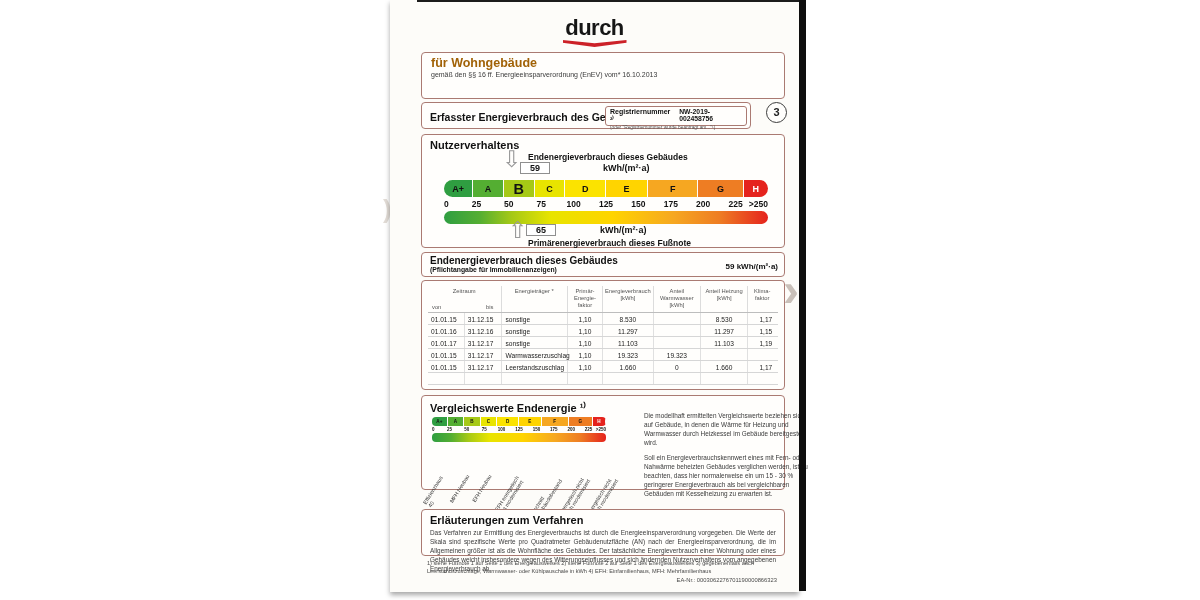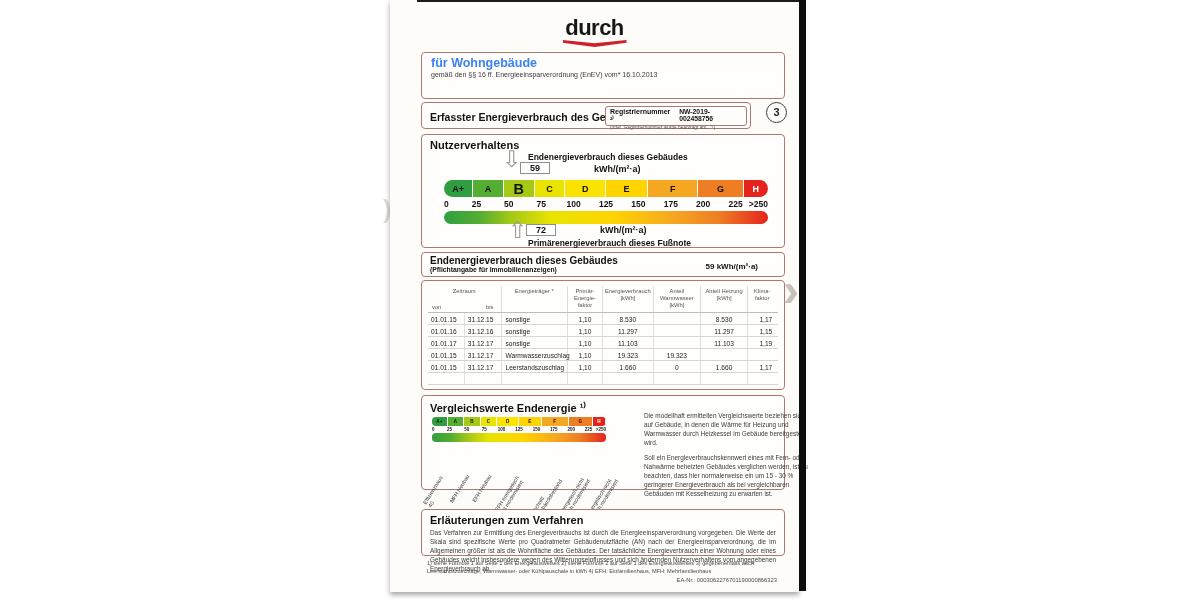--- a/index.html
+++ b/index.html
@@ -25,40 +25,40 @@
   
   .logo { position:absolute; left:0; top:17px; width:409px; text-align:center; }
   .logo-text { font-weight:bold; font-size:22px; letter-spacing:-0.5px; color:#161616; display:inline-block; line-height:1; }
   .logo-swoosh { width:64px; height:7px; margin:1px auto 0; background:#cc2128;
     clip-path:polygon(0 0,50% 45%,100% 0,100% 40%,50% 100%,0 40%); }
 
   
   .titlebox { left:31px; top:52px; width:364px; height:47px; padding:3px 9px; }
   .title-row { display:flex; align-items:baseline; gap:8px; }
   .big-title { font-weight:bold; font-size:29px; letter-spacing:-0.5px; color:#151515; line-height:1.05; }
-  .sub-title { font-weight:bold; font-size:12.5px; color:#3b82f6; }
+  .sub-title { font-weight:bold; font-size:12.5px; color:#a16207; }
   .law-note { font-size:7px; color:#3a3a3a; margin-top:1px; }
 
   
   .headerbar { left:31px; top:102px; width:330px; height:27px; padding:4px 8px; }
   .hb-left { font-weight:bold; font-size:10.5px; color:#111; margin-top:4px; }
   .regbox { position:absolute; left:183px; top:3px; width:142px; height:20px; border:1px solid #aa7a72; border-radius:3px; padding:1px 4px; background:#fffefc; }
   .reg-line { display:flex; gap:5px; align-items:baseline; }
   .reg-label { font-weight:bold; font-size:7px; color:#111; }
   .reg-value { font-weight:bold; font-size:6.8px; color:#111; }
   .reg-note { font-size:4.8px; color:#555; margin-top:1px; }
   .page-badge { position:absolute; left:376px; top:102px; width:21px; height:21px; border:1.5px solid #3c3c3c; border-radius:50%;
     text-align:center; line-height:19px; font-weight:bold; font-size:11px; color:#222; background:#fffefc; }
 
   
   .energybox { left:31px; top:134px; width:364px; height:114px; padding:4px 8px; }
   .arrow-down { position:absolute; left:80px; top:13px; font-size:23px; color:#9a9a9a; line-height:1; }
   .arrow-up   { position:absolute; left:86px; top:84px; font-size:23px; color:#9a9a9a; line-height:1; }
   .end-label  { position:absolute; left:106px; top:17px; font-weight:bold; font-size:8.5px; color:#111; }
-  .end-valrow { position:absolute; left:98px; top:27px; display:flex; align-items:flex-end; gap:4px; }
+  .end-valrow { position:absolute; left:98px; top:27px; display:flex; align-items:center; gap:13px; }
   .pri-valrow { position:absolute; left:104px; top:89px; display:flex; align-items:center; gap:4px; }
   .pri-label  { position:absolute; left:106px; top:103px; font-weight:bold; font-size:8.5px; color:#111; }
   .valbox { display:inline-block; width:30px; height:12px; border:1px solid #8f8f8f; background:#fff;
             text-align:center; font-weight:bold; font-size:9px; line-height:11px; color:#111; }
   .valunit { font-weight:bold; font-size:9px; color:#111;padding-left:40px; }
 
   .scale-large { position:absolute; left:22px; top:45px; width:324px; }
   .bands { display:flex; width:100%; border-radius:9px; overflow:hidden; }
   .scale-large .bands { height:17px; }
   .band { display:flex; align-items:center; justify-content:center; font-weight:bold; }
@@ -72,21 +72,21 @@
   .tick.first { transform:none; }
   .tick.last { transform:translateX(-100%); }
   .gradbar { width:100%; border-radius:7px;
     background:linear-gradient(90deg,#2f9e41 0%,#54ae32 11%,#a6c916 21%,#e8e400 33%,#ffd400 52%,#f6a721 71%,#ee7d23 85%,#e5231d 100%); }
   .scale-large .gradbar { height:13px; }
 
   
   .declbar { left:31px; top:252px; width:364px; height:25px; padding:2px 8px; }
   .decl-title { font-weight:bold; font-size:10px; color:#111; }
   .decl-sub { font-weight:bold; font-size:6.8px; color:#111; }
-  .decl-val { position:absolute; right:26px; top:9px; font-weight:bold; font-size:8px; color:#111; }
+  .decl-val { position:absolute; right:6px; top:9px; font-weight:bold; font-size:8px; color:#111; }
 
   
   .tablebox { left:31px; top:280px; width:364px; height:110px; padding:3px 6px; }
   .trow { display:grid; grid-template-columns:10.5% 10.5% 19% 10% 14.5% 13.5% 13.5% 8%; }
   .tbl-head { margin-top:2px; border-bottom:1px solid #bdbdbd; }
   .th { font-size:5.8px; color:#555; text-align:center; white-space:pre-line; line-height:1.25; padding:2px 1px 1px;
         border-right:1px solid #dcdcdc; min-height:26px; }
   .th:last-child { border-right:none; }
   .th-zeitraum { grid-column:1 / 3; display:flex; flex-direction:column; justify-content:space-between; }
   .vonbis { display:flex; justify-content:space-between; padding:0 6px 0 3px; }
@@ -189,21 +189,21 @@
             <span class="tick" style="left: 70%;">175</span>
             <span class="tick" style="left: 80%;">200</span>
             <span class="tick" style="left: 90%;">225</span>
             <span class="tick last" style="left: 100%;">&gt;250</span>
           </div>
         <div class="gradbar"></div>
       </div>
 
       <span class="arrow-up">⇧</span>
       <div class="pri-valrow">
-        <span class="valbox">72</span>
+        <span class="valbox">65</span>
         <span class="valunit">kWh/(m²·a)</span>
       </div>
       <div class="pri-label">Primärenergieverbrauch dieses Fußnote</div>
     </div>
 
     <div class="rbox declbar">
       <div class="decl-title">Endenergieverbrauch dieses Gebäudes</div>
       <div class="decl-sub">(Pflichtangabe für Immobilienanzeigen)</div>
       <div class="decl-val">59  kWh/(m²·a)</div>
     </div>

